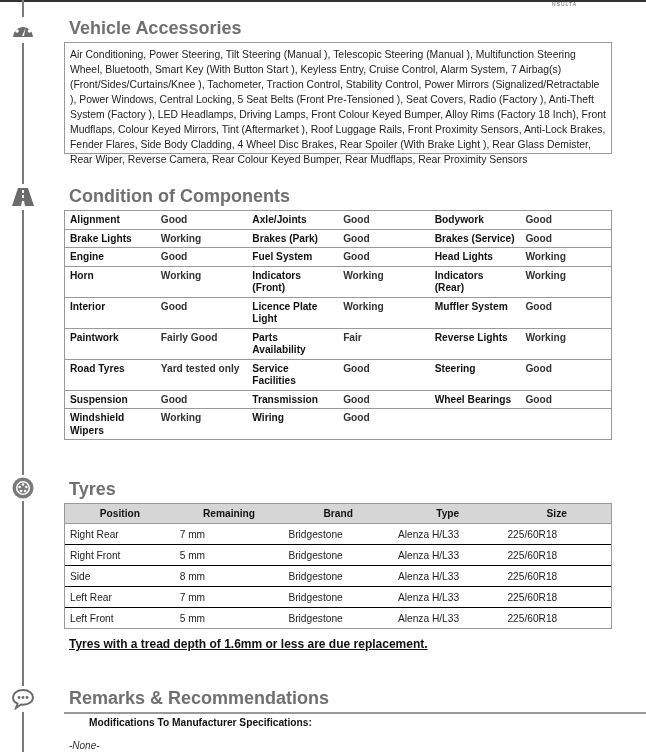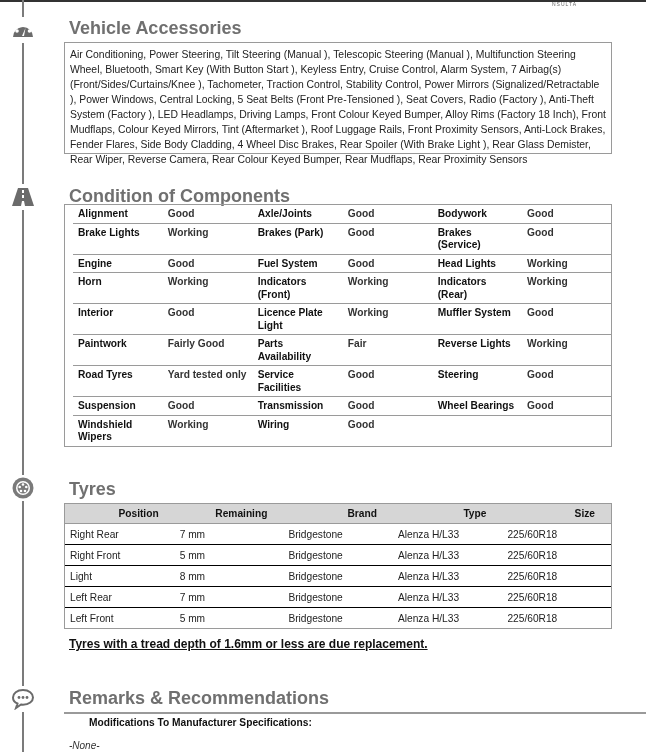--- a/index.html
+++ b/index.html
@@ -12,21 +12,21 @@
   .tl-icon { position: absolute; left: 10px; width: 26px; height: 26px; background: #fff; display: flex;
              align-items: center; justify-content: center; }
   .section-title { position: absolute; left: 69px; font-size: 18px; font-weight: bold; color: #707070; }
   .box { position: absolute; left: 64px; width: 548px; border: 1px solid #9a9a9a; box-sizing: border-box; }
   .accessories { top: 42px; height: 112px; padding: 4px 5px; font-size: 10.4px; line-height: 15px; color: #222; }
   table { border-collapse: collapse; width: 100%; font-size: 10.2px; }
   .cond td { border-bottom: 1px solid #9a9a9a; vertical-align: top; padding: 3px 5px 2px 5px; line-height: 12.5px; }
   .cond tr:last-child td { border-bottom: none; }
   .cond td.lbl { font-weight: bold; color: #111; }
   .cond td.val { color: #333; font-weight: bold; }
-  .tyres th { background: #d6d6d6; text-align: right; font-weight: bold; padding: 4px 16px; border-bottom: 1px solid #9a9a9a; font-size: 10.2px; }
+  .tyres th { background: #d6d6d6; text-align: center; font-weight: bold; padding: 4px 16px; border-bottom: 1px solid #9a9a9a; font-size: 10.2px; }
   .tyres td { padding: 5px 5px 4px 5px; border-bottom: 1px solid #000000; color: #222; }
   .tyres tr:last-child td { border-bottom: none; }
   .note { position: absolute; left: 69px; top: 637px; font-size: 12px; font-weight: bold; text-decoration: underline; }
   .remarks-rule { position: absolute; left: 64px; top: 712px; width: 582px; height: 2px; background: #9a9a9a; }
   .mod-label { position: absolute; left: 69px; top: 717px; font-size: 10.2px; font-weight: bold; padding-left: 20px; }
   .mod-value { position: absolute; left: 69px; top: 740px; font-size: 10px; font-style: italic; color: #333; }
 </style>
 </head>
 <body>
 
@@ -49,21 +49,21 @@
 <div class="box accessories">Air Conditioning, Power Steering, Tilt Steering (Manual ), Telescopic Steering (Manual ), Multifunction Steering Wheel, Bluetooth, Smart Key (With Button Start ), Keyless Entry, Cruise Control, Alarm System, 7 Airbag(s) (Front/Sides/Curtains/Knee ), Tachometer, Traction Control, Stability Control, Power Mirrors (Signalized/Retractable ), Power Windows, Central Locking, 5 Seat Belts (Front Pre-Tensioned ), Seat Covers, Radio (Factory ), Anti-Theft System (Factory ), LED Headlamps, Driving Lamps, Front Colour Keyed Bumper, Alloy Rims (Factory 18 Inch), Front Mudflaps, Colour Keyed Mirrors, Tint (Aftermarket ), Roof Luggage Rails, Front Proximity Sensors, Anti-Lock Brakes, Fender Flares, Side Body Cladding, 4 Wheel Disc Brakes, Rear Spoiler (With Brake Light ), Rear Glass Demister, Rear Wiper, Reverse Camera, Rear Colour Keyed Bumper, Rear Mudflaps, Rear Proximity Sensors</div>
 
 <div class="tl-icon" style="top:184px;">
   <svg width="22" height="18" viewBox="0 0 22 18">
     <path d="M6 0 H16 L22 18 H13 L12 13 H10 L9 18 H0 Z" fill="#6b6b6b"></path>
     <rect x="10" y="2" width="2" height="3" fill="#fff"></rect>
     <rect x="10" y="7" width="2" height="3" fill="#fff"></rect>
   </svg>
 </div>
 <div class="section-title" style="top:186px;">Condition of Components</div>
-<div class="box" style="top:204px;padding-left:8px;">
+<div class="box" style="top:210px;">
   <table class="cond" id="cond-table">
     <colgroup>
       <col style="width:91px">
         <col style="width:92px">
         <col style="width:91px">
         <col style="width:92px">
         <col style="width:91px">
         <col style="width:91px">
     </colgroup>
     <tbody id="cond-body">
@@ -183,21 +183,21 @@
           <td>225/60R18</td>
         </tr>
         <tr>
           <td>Right Front</td>
           <td>5 mm</td>
           <td>Bridgestone</td>
           <td>Alenza H/L33</td>
           <td>225/60R18</td>
         </tr>
         <tr>
-          <td>Light</td>
+          <td>Side</td>
           <td>8 mm</td>
           <td>Bridgestone</td>
           <td>Alenza H/L33</td>
           <td>225/60R18</td>
         </tr>
         <tr>
           <td>Left Rear</td>
           <td>7 mm</td>
           <td>Bridgestone</td>
           <td>Alenza H/L33</td>

